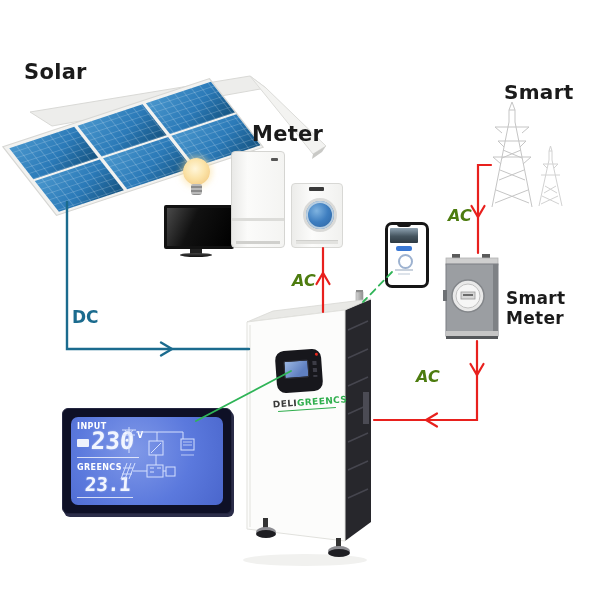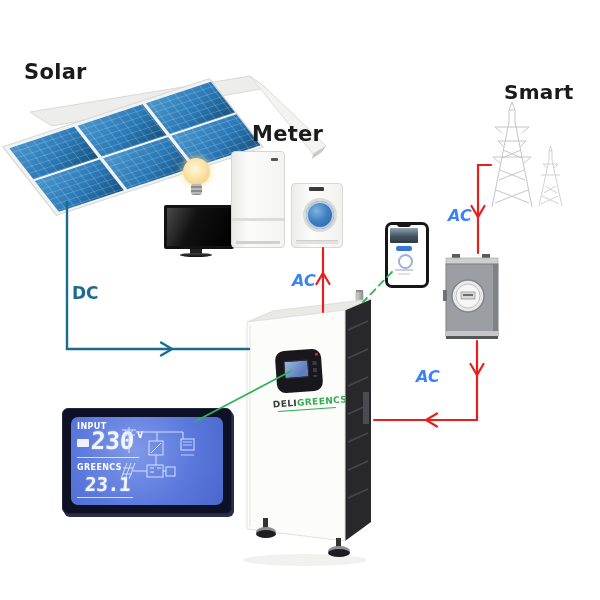--- a/index.html
+++ b/index.html
@@ -1,21 +1,21 @@
 <!DOCTYPE html>
 <html><head>
 <meta charset="utf-8">
 <style>
   html,body{margin:0;padding:0;background:#fff;}
   #stage{position:relative;width:600px;height:600px;background:#ffffff;overflow:hidden;
          font-family:"DejaVu Sans",sans-serif;}
   #stage svg{position:absolute;left:0;top:0;}
   .lbl{position:absolute;color:#1b1b1b;font-weight:600;letter-spacing:.3px;z-index:6;}
-  .ac-lbl{position:absolute;color:#3b82f6;font-weight:700;font-style:italic;font-size:16px;z-index:6;}
-  .dc-lbl{position:absolute;color:#1b6b8e;font-weight:700;font-size:17px;z-index:6;}
+  .ac-lbl{position:absolute;color:#4d7c0f;font-weight:700;font-style:italic;font-size:16px;z-index:6;}
+  .dc-lbl{position:absolute;color:#1b6b8e;font-weight:700;font-size:17px;z-index:6;margin-top:24px;}
   
   .bulb{position:absolute;left:183px;top:158px;width:27px;height:27px;border-radius:50%;z-index:2;
         background:radial-gradient(circle at 45% 40%, #fff6da 0%, #fbe3a8 45%, #f0c276 100%);
         box-shadow:0 0 6px 2px rgba(250,220,150,.55);}
   .bulb-base{position:absolute;left:191px;top:184px;width:11px;height:11px;z-index:2;
         background:repeating-linear-gradient(180deg,#b9b9b9 0 2px,#8b8b8b 2px 4px);
         border-radius:2px 2px 3px 3px;}
   .tv{position:absolute;left:164px;top:205px;width:64px;height:38px;background:
         linear-gradient(115deg,#4a4a4a 0%,#111 40%,#000 100%);border:3px solid #121212;
         border-radius:2px;z-index:2;}
@@ -252,18 +252,19 @@
     </g>
 
     <g stroke="#2fb457" stroke-width="1.8" fill="none" stroke-linecap="round" stroke-dasharray="7 5">
       <path d="M392,272 L363,302"></path>
     </g>
   </svg>
 
   <div class="lbl" style="left:24px;top:60px;font-size:21px;">Solar</div>
   <div class="lbl" style="left:252px;top:122px;font-size:21px;">Meter</div>
   <div class="lbl" style="left:504px;top:80px;font-size:20px;">Smart</div>
+  <div class="lbl" style="left:506px;top:288px;font-size:17px;">Smart Meter</div>
   <div class="dc-lbl" style="left:72px;top:283px;">DC</div>
   <div class="ac-lbl" style="left:292px;top:271px;">AC</div>
   <div class="ac-lbl" style="left:448px;top:206px;">AC</div>
   <div class="ac-lbl" style="left:416px;top:367px;">AC</div>
 
 </div>
 
 </body></html>

